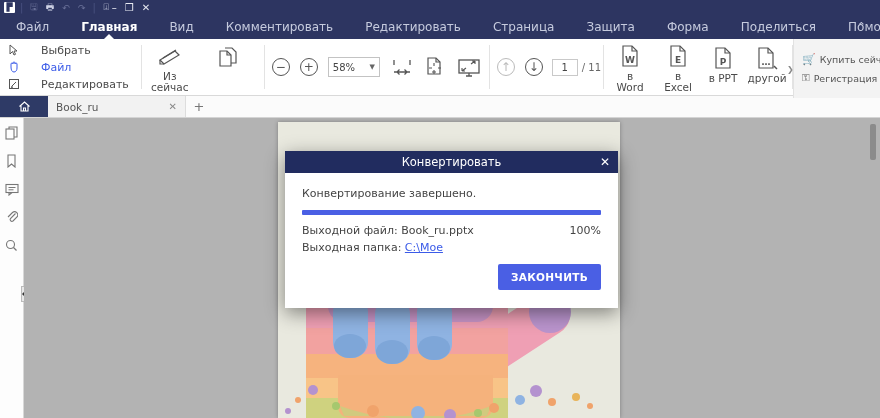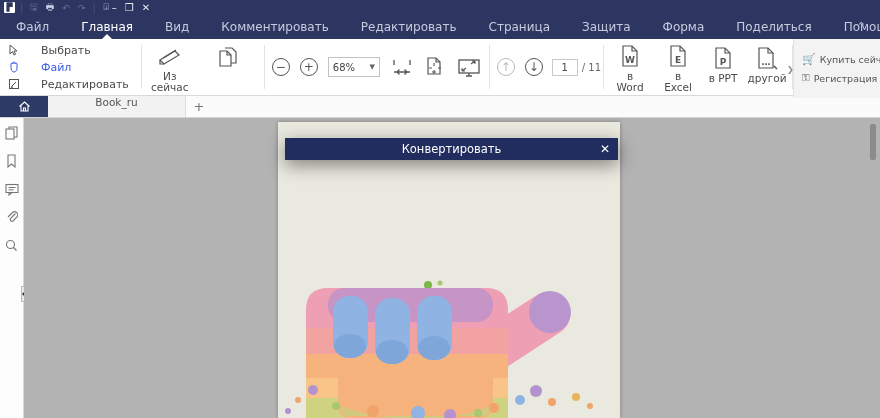--- a/index.html
+++ b/index.html
@@ -13,21 +13,21 @@
   .qicon { width:11px; height:11px; display:inline-flex; align-items:center; justify-content:center; font-size:9px; color:#cfd3e6; }
   .qicon.logo { background:#fff; color:#2d3561; font-weight:bold; border-radius:1px; font-size:8px; }
   .qicon.dim { color:#6a7199; }
   .win-title { flex:1; text-align:center; color:#cdd2e4; font-size:9px; }
   .winctl { display:flex; gap:8px; align-items:center; font-size:10px; color:#e8eaf2; padding-right:2px; }
   .winctl span { cursor:default; }
 
   
   .menubar { height:24px; background:#2d3561; display:flex; align-items:center; color:#c6cbde; font-size:12px; flex:none; position:relative; }
   .menubar .mitem { padding:0 16px; height:100%; display:flex; align-items:center; white-space:nowrap; }
-  .menubar .mitem.active { color:#ffffff; font-weight:normal; position:relative; }
+  .menubar .mitem.active { color:#ffffff; font-weight:bold; position:relative; }
   .menubar .mitem.active::after { content:""; position:absolute; left:50%; bottom:0; transform:translateX(-50%); border-left:5px solid transparent; border-right:5px solid transparent; border-bottom:5px solid #ffffff; }
   .msep { width:1px; height:12px; background:#4a5280; }
   .collapse-ribbon { position:absolute; right:14px; top:5px; font-size:11px; color:#c6cbde; }
 
   
   .ribbon { height:57px; background:#ffffff; border-bottom:1px solid #d9d9d9; display:flex; align-items:stretch; padding:2px 0 2px 8px; position:relative; flex:none; color:#4a4a4a; }
   .rdiv { width:1px; background:#e3e3e3; margin:4px 2px; }
   .stackgroup { display:flex; flex-direction:column; justify-content:center; gap:1px; padding-right:10px; }
   .stackbtn { display:flex; align-items:center; gap:21px; font-size:11px; height:16px; color:#4a4a4a; }
   .stackbtn.active { color:#3b5be8; }
@@ -44,41 +44,41 @@
   .promo { position:absolute; right:0; top:0; width:86px; height:59px; background:#f3f3f3; display:flex; flex-direction:column; justify-content:center; gap:6px; padding-left:8px; box-shadow:-1px 0 0 #e2e2e2; }
   .promo .prow { display:flex; align-items:center; gap:4px; font-size:9.5px; color:#555; white-space:nowrap; }
   .promo .cart { color:#d43c2f; font-size:11px; }
   .promo .key { color:#555; font-size:10px; }
   .promo-arrow { position:absolute; left:-7px; top:26px; font-size:8px; color:#888; }
   .findwrap { margin-left:2px; width:30px; overflow:hidden; }
 
   
   .tabbar { height:22px; background:#fbfbfb; border-bottom:1px solid #d4d4d4; display:flex; align-items:stretch; flex:none; }
   .homebtn { width:48px; background:#2e3a66; display:flex; align-items:center; justify-content:center; }
-  .doc-tab { width:138px; background:#f2f2f2; border-right:1px solid #ddd; display:flex; align-items:center; font-size:10.5px; color:#555; padding:0 8px; gap:10px;flex-direction:column; }
+  .doc-tab { width:138px; background:#f2f2f2; border-right:1px solid #ddd; display:flex; align-items:center; font-size:10.5px; color:#555; padding:0 8px; gap:10px; }
   .doc-tab .tlabel { flex:1; }
   .doc-tab .tclose { color:#888; font-size:10px; }
   .newtab { width:26px; display:flex; align-items:center; justify-content:center; color:#777; font-size:13px; }
 
   
   .main { flex:1; display:flex; position:relative; overflow:hidden; }
   .sidebar { width:24px; background:#fdfdfd; border-right:1px solid #d8d8d8; display:flex; flex-direction:column; align-items:center; padding-top:8px; gap:14px; position:relative; }
   .sicon { width:14px; height:14px; color:#777; display:flex; align-items:center; justify-content:center; }
   .sidebar-handle { position:absolute; right:-3px; top:168px; width:5px; height:16px; background:#e8e8e8; border:1px solid #bbb; display:flex; align-items:center; justify-content:center; }
   .sidebar-handle::before { content:""; border-top:3px solid transparent; border-bottom:3px solid transparent; border-right:3px solid #333; }
 
   .workspace { flex:1; background:#b3b3b3; position:relative; overflow:hidden; }
   .vscroll { position:absolute; right:2px; top:0; bottom:0; width:10px; }
   .vscroll .thumb { position:absolute; top:6px; right:2px; width:6px; height:36px; background:#8b8b8b; border-radius:2px; }
 
   .page { position:absolute; left:254px; top:4px; width:342px; height:296px; background:#e9e9df; box-shadow:0 0 4px rgba(0,0,0,.3); overflow:hidden; }
   .hand-svg { position:absolute; left:0; bottom:0; width:342px; height:138px; }
 
   
-  .dialog { position:absolute; left:261px; top:20px; width:333px; background:#ffffff; box-shadow:0 5px 18px rgba(0,0,0,.45); }
+  .dialog { position:absolute; left:261px; top:33px; width:333px; background:#ffffff; box-shadow:0 5px 18px rgba(0,0,0,.45); }
   .dlg-title { height:22px; background:#212c5f; color:#fff; display:flex; align-items:center; font-size:11.5px; position:relative; justify-content:center; }
   .dlg-close { position:absolute; right:8px; top:0; height:22px; display:flex; align-items:center; color:#fff; font-size:12px; }
   .dlg-body { padding:14px 17px 18px 17px; font-size:11px; color:#444; }
   .dlg-status { margin-bottom:10px; }
   .progress { height:5px; background:#4a5fe4; border-radius:1px; margin-bottom:9px; }
   .filerow { display:flex; justify-content:space-between; align-items:center; margin-bottom:4px; }
   .folderrow { margin-bottom:10px; }
   .dlg-link { color:#3b5be8; text-decoration:underline; }
   .btnrow { display:flex; justify-content:flex-end; }
   .finish-btn { background:#4a5fe4; color:#fff; border:none; font-size:10.5px; font-weight:bold; padding:7px 13px; border-radius:2px; font-family:inherit; letter-spacing:.3px; }
@@ -168,21 +168,21 @@
           </svg>
       </span>
     </div>
 
     <div class="rdiv"></div>
 
     <div class="midgroup">
       <div class="circlebtn">−</div>
       <div class="circlebtn">+</div>
       <div class="zoomsel">
-        <span>68%</span>
+        <span>58%</span>
         <span class="car">▼</span>
       </div>
       <span class="ticon" style="margin:0 6px">
         <svg class="ic" width="22" height="20" viewBox="0 0 22 20">
             <path d="M3 3 V8 M19 3 V8 M3 15 h16 M6 15 l2.5-2.5 M6 15 l2.5 2.5 M16 15 l-2.5-2.5 M16 15 l-2.5 2.5" stroke="#555" stroke-width="1.3" fill="none"></path>
           </svg>
       </span>
       <span class="ticon" style="margin:0 6px">
         <svg class="ic" width="20" height="22" viewBox="0 0 20 22">
             <path d="M3 2 H11 L15 6 V18 H3 Z" fill="none" stroke="#555" stroke-width="1.2"></path>
@@ -371,20 +371,34 @@
           <circle cx="312" cy="126" r="3" fill="#f0a36b"></circle>
           <circle cx="10" cy="131" r="3" fill="#b492cf"></circle>
         </svg>
       </div>
 
       <div class="dialog">
         <div class="dlg-title">
           <span>Конвертировать</span>
           <span class="dlg-close">✕</span>
         </div>
+        <div class="dlg-body">
+          <div class="dlg-status">Конвертирование завершено.</div>
+          <div class="progress"></div>
+          <div class="filerow">
+            <span>Выходной файл: Book_ru.pptx</span>
+            <span>100%</span>
+          </div>
+          <div class="folderrow">
+            <span>Выходная папка: </span><a class="dlg-link" href="#">C:\Мое</a>
+          </div>
+          <div class="btnrow">
+            <button class="finish-btn">ЗАКОНЧИТЬ</button>
+          </div>
+        </div>
       </div>
 
       <div class="vscroll">
         <div class="thumb"></div>
       </div>
     </div>
 
   </div>
 </div>
 

